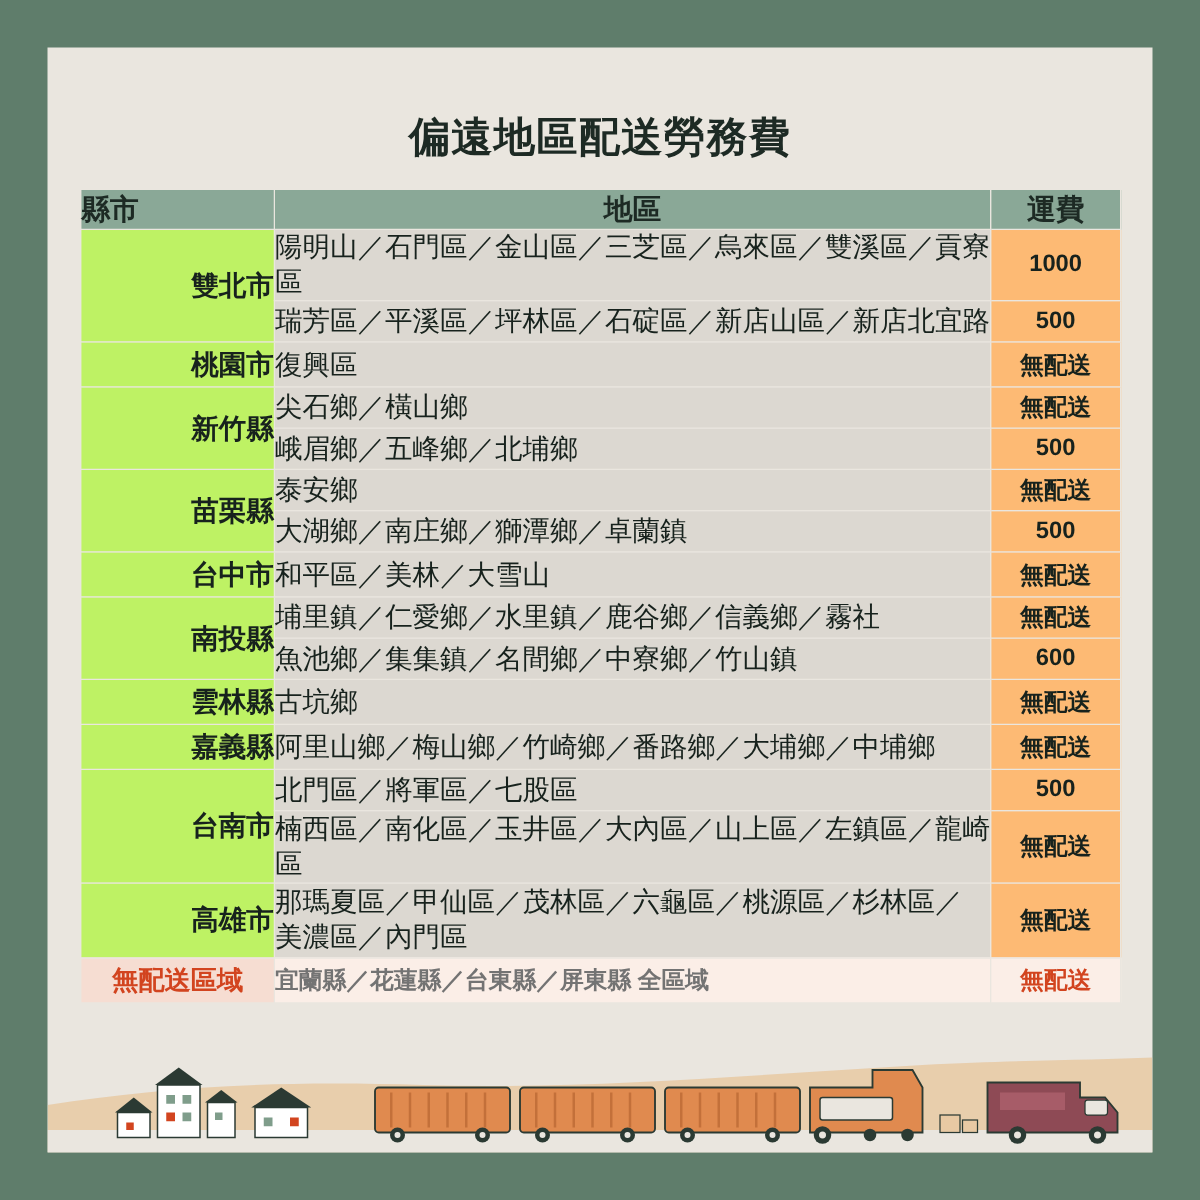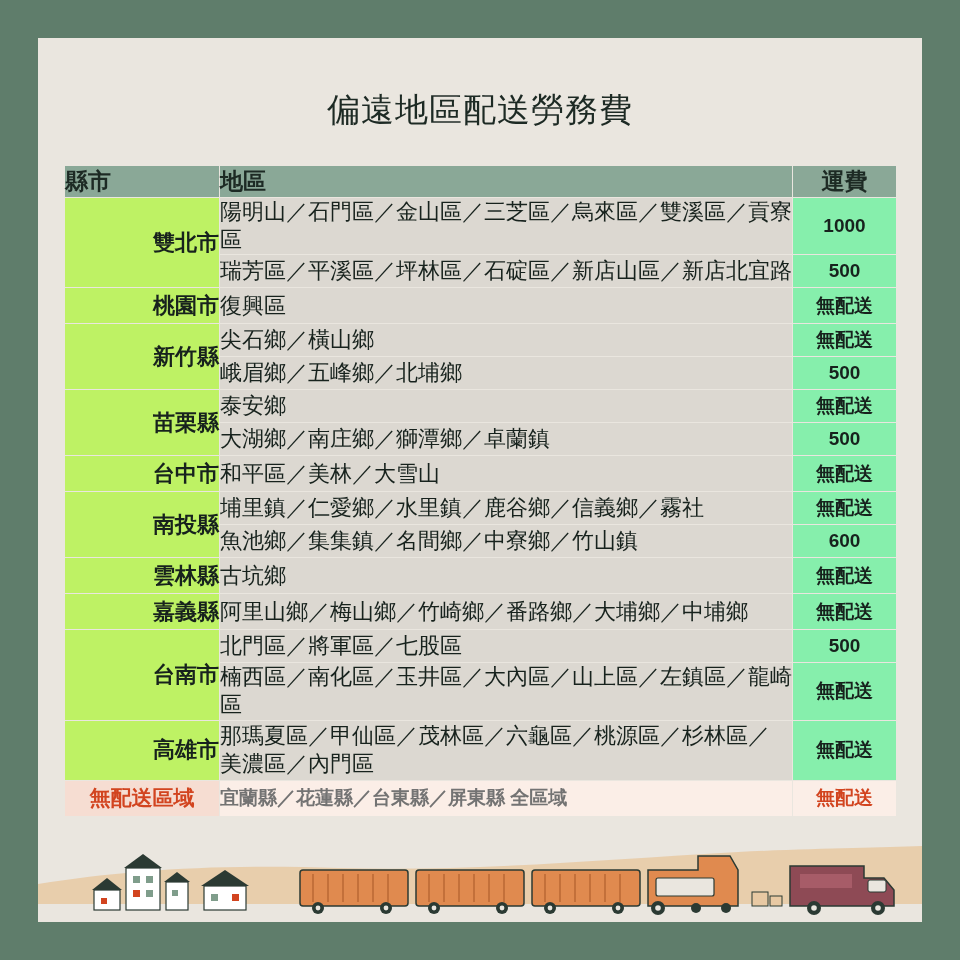--- a/index.html
+++ b/index.html
@@ -25,25 +25,25 @@
     left: 38px;
     top: 38px;
     width: 884px;
     height: 884px;
     background: #eae6df;
     overflow: hidden;
   }
   .title {
     text-align: center;
     font-size: 33px;
-    font-weight: normal;
+    font-weight: bold;
     color: #1d2a24;
     letter-spacing: 1px;
     margin-top: 50px;
-    margin-bottom: 32px;
+    margin-bottom: 18px;
   }
   .table-wrap {
     margin: 0 26px;
   }
   table.fee-table {
     border-collapse: collapse;
     width: 832px;
     table-layout: fixed;
   }
   table.fee-table td, table.fee-table th {
@@ -57,40 +57,40 @@
 
   .head-cell {
     background: #8aa897;
     color: #1d2a24;
     font-size: 23px;
     font-weight: bold;
     height: 32px;
     box-sizing: border-box;
   }
   .head-county { padding-left: 14px; text-align: left; }
-  .head-area   { padding-left: 12px; text-align: left; }
+  .head-area   { padding-left: 12px; text-align: center; }
   .head-fee    { text-align: center; }
 
   .county-cell {
     background: #bef264;
     color: #17221d;
     font-size: 22px;
     font-weight: bold;
     text-align: right;
   }
   .area-cell {
     background: #dcd8d1;
     color: #17221d;
     font-size: 22px;
     text-align: left;
     padding: 6px 10px 6px 12px;
     line-height: 1.28;
   }
   .fee-cell {
-    background: #86efac;
+    background: #fdba74;
     color: #17221d;
     font-size: 19px;
     text-align: center;
     font-weight: bold;
   }
   .row-h { height: 33px; }
   .row-h2 { height: 36px; }
   .row-tall { height: 60px; }
 
   .nodeliv-county {

